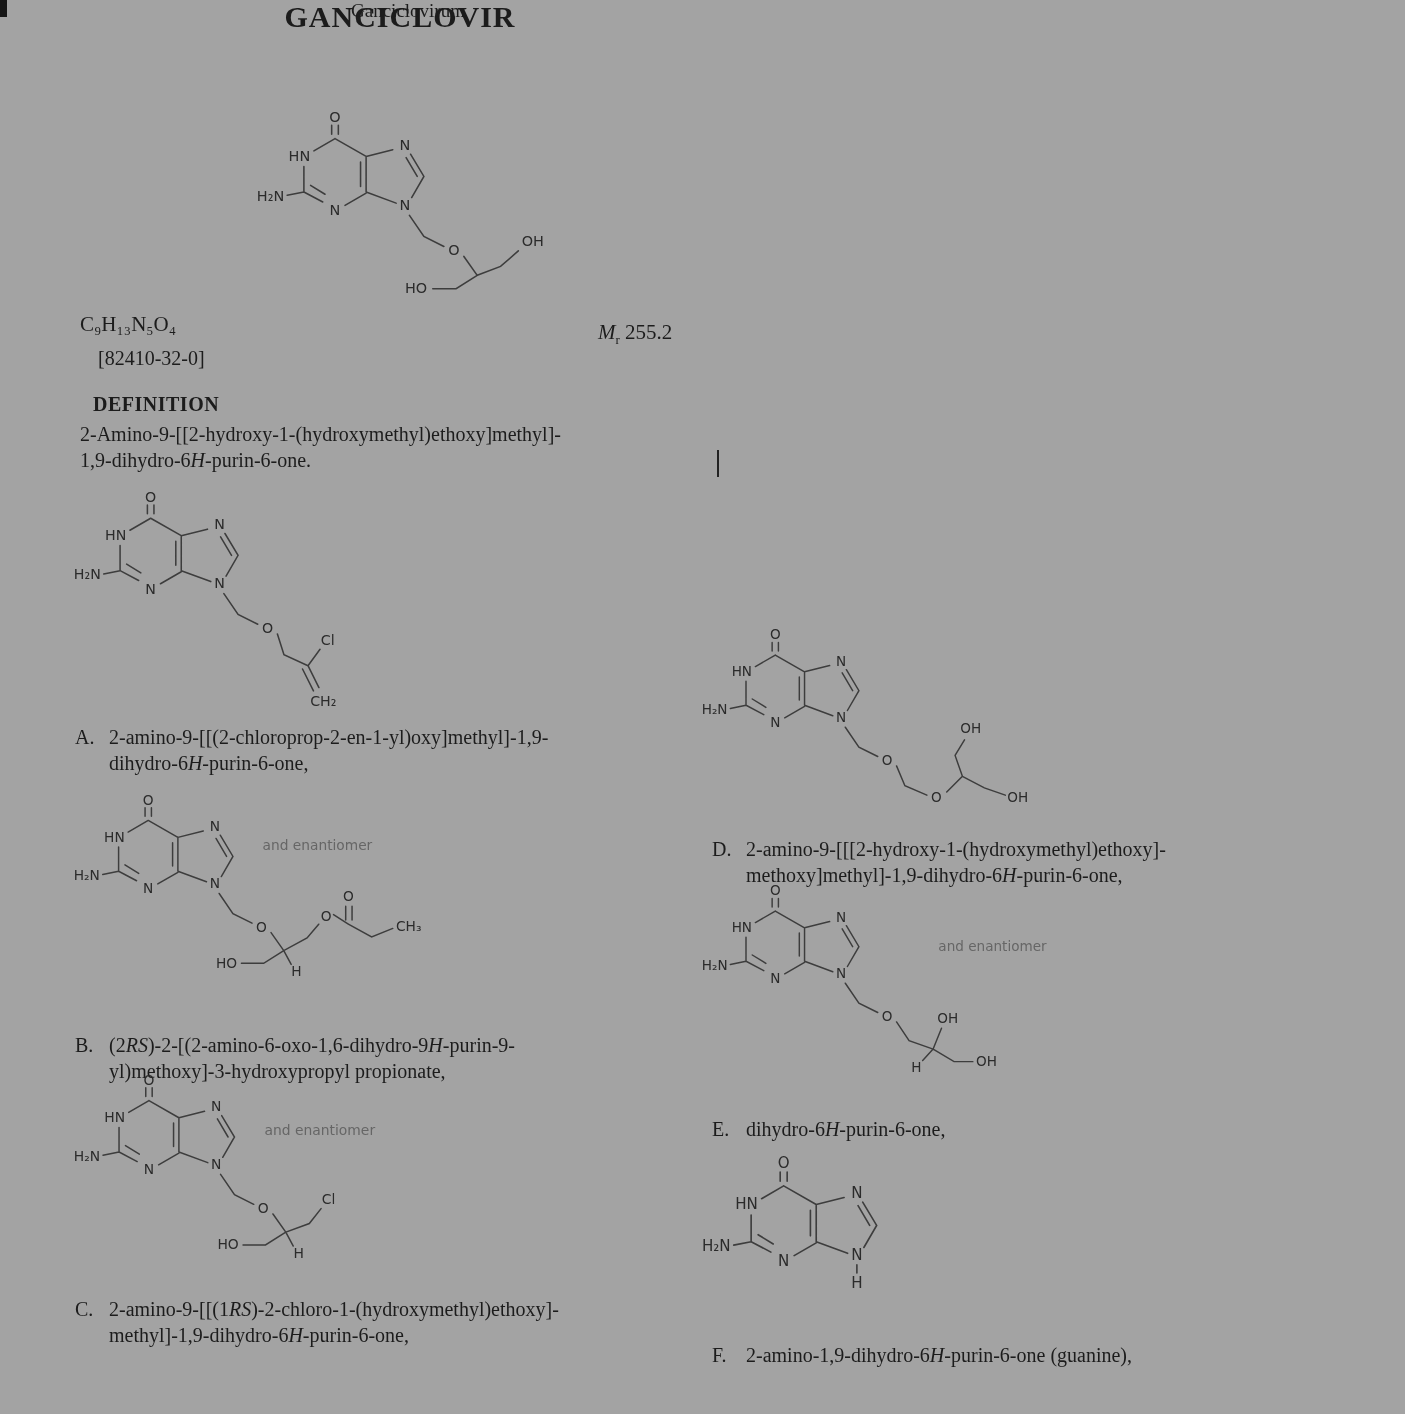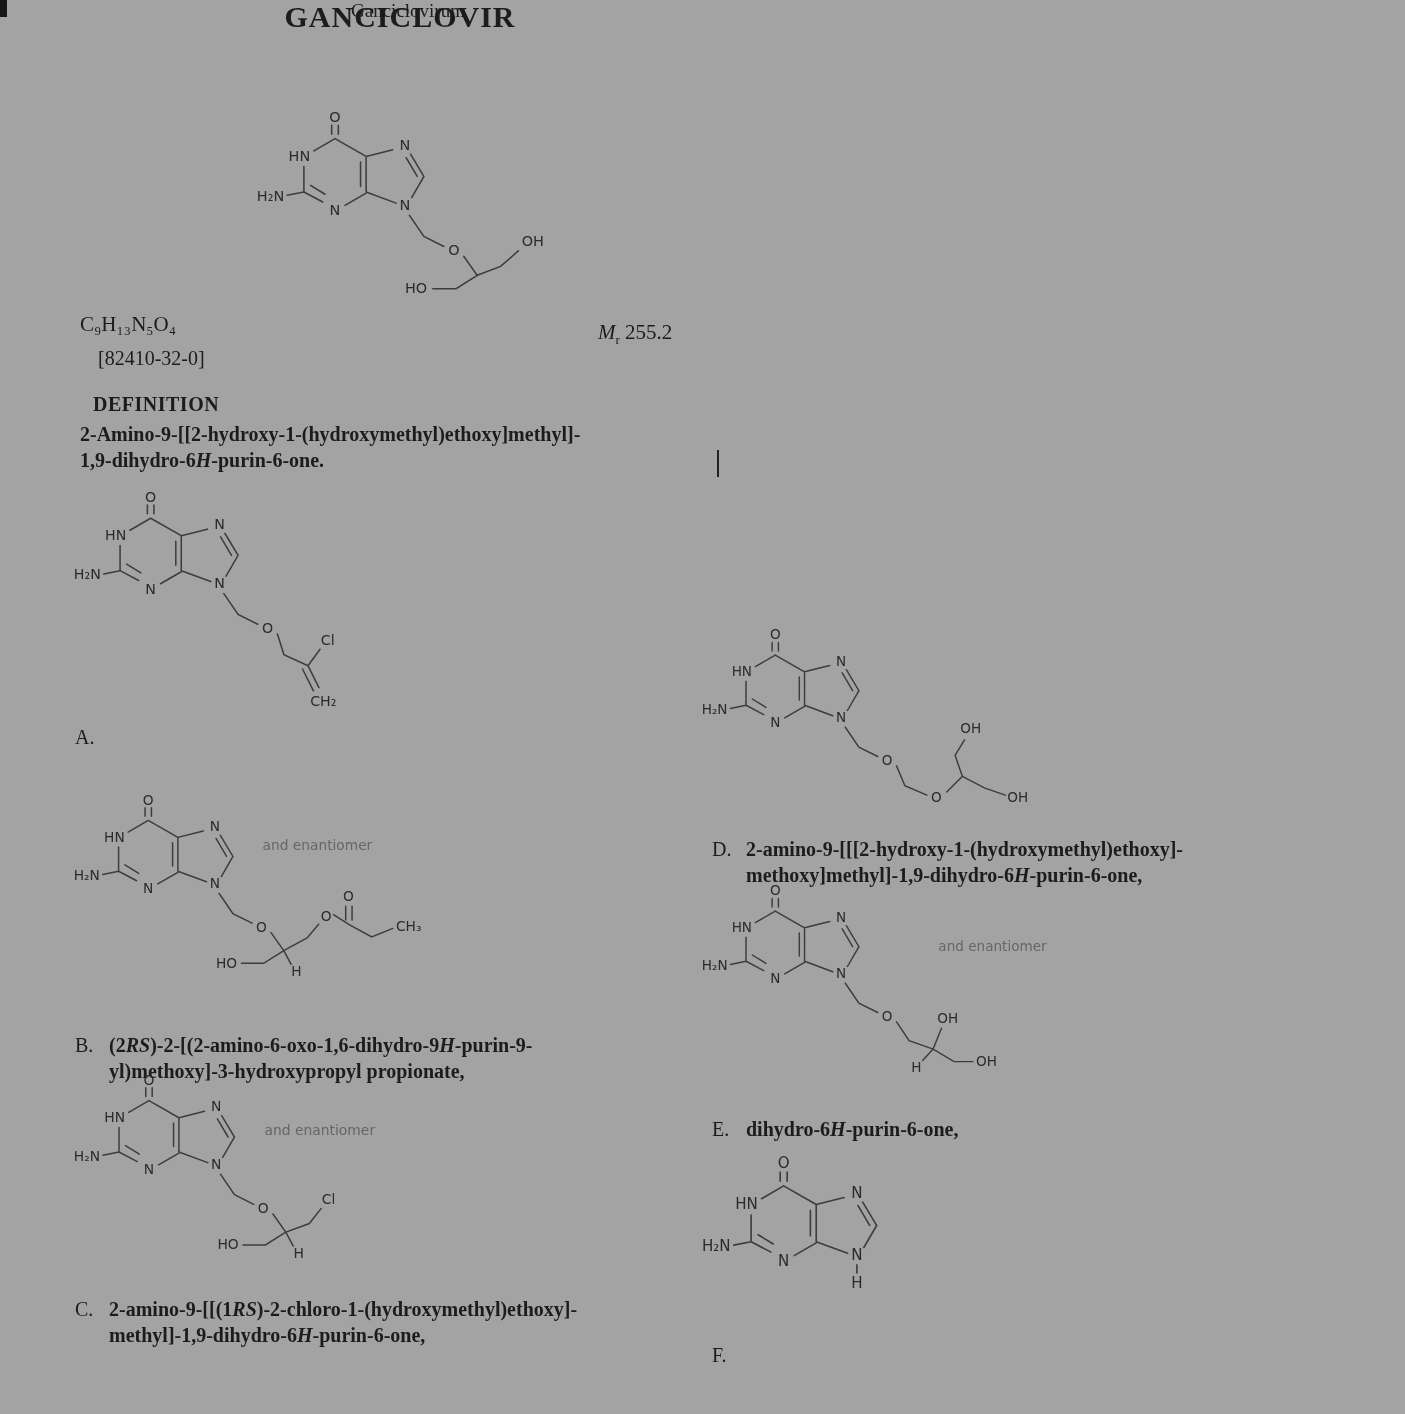--- a/index.html
+++ b/index.html
@@ -10,21 +10,21 @@
   }
   .abs { position:absolute; }
   .title   { left:0; top:8;  width:800px; text-align:center; font-size:30px; font-weight:bold; letter-spacing:1px; }
   .subtitle{ left:8px; top:62; width:800px; text-align:center; font-size:19px; }
   .formula { left:80px;  top:312px; font-size:21px; }
   .mr      { left:598px; top:320px; font-size:21px; }
   .mr sub  { font-size:13px; }
   .cas     { left:80px;  top:347px; font-size:20px;margin-left:18px; }
   .def-heading { left:80px; top:393px; font-size:20px; font-weight:600; letter-spacing:0.5px;margin-left:13px; }
   .def-text    { left:80px; top:421px; width:640px; font-size:20px; line-height:1.3; }
-  .line { display:block;font-weight:bold; }
+  .line { display:block; }
   .it { font-style:italic; }
   .imp { position:absolute; display:flex; font-size:20px; line-height:1.3; }
   .imp .letter { width:34px; flex:none; }
   .cursor-bar { left:717px; top:450px; width:2px; height:27px; background:#222; }
   .corner-mark { left:0; top:0; width:7px; height:17px; background:#161616; }
   svg.struct { position:absolute; overflow:visible; }
   .bond { stroke:#3d3d3d; stroke-width:1.4; fill:none; stroke-linecap:round; }
   .atom { font:13px "DejaVu Sans","Liberation Sans",sans-serif; fill:#2b2b2b; text-anchor:middle; }
   .annot{ font:13px "DejaVu Sans","Liberation Sans",sans-serif; fill:#666; text-anchor:start; }
 </style>
@@ -83,20 +83,24 @@
   <svg class="struct" viewBox="0 0 270 205" style="left:72px;top:492px;width:295px">
     <use href="#purine" xlink:href="#purine"></use>
     <path class="bond" d="M139 93 L152 112 L170 121 M188 130 L194 149 L216 159 L227 144
          M216 159 L226 179 M211 162 L221 182"></path>
     <text class="atom" x="179" y="129">O</text>
     <text class="atom" x="234" y="140">Cl</text>
     <text class="atom" x="230" y="196">CH₂</text>
   </svg>
   <div class="imp" style="left:75px;top:724px;width:620px">
     <span class="letter">A.</span>
+    <span class="name">
+      <span class="line"><span>2-amino-9-[[(2-chloroprop-2-en-1-yl)oxy]methyl]-1,9-</span></span>
+      <span class="line"><span>dihydro-6</span><span class="it">H</span><span>-purin-6-one,</span></span>
+    </span>
   </div>
 
   <svg class="struct" viewBox="0 0 340 200" style="left:72px;top:795px;width:360px">
     <use href="#purine" xlink:href="#purine"></use>
     <path class="bond" d="M139 93 L152 112 L170 121 M188 130 L200 147 L222 135 L233 122
          M247 113 L261 122 M258.5 118 L258.5 105 M264.5 118 L264.5 105
          M261 122 L283 134 L303 126
          M200 147 L181 159 L160 159 M200 147 L207 160"></path>
     <text class="atom" x="179" y="129">O</text>
     <text class="atom" x="240" y="119">O</text>
@@ -167,15 +171,18 @@
     </span>
   </div>
 
   <svg class="struct" viewBox="0 0 185 125" style="left:700px;top:1158px;width:215px">
     <use href="#purine" xlink:href="#purine"></use>
     <path class="bond" d="M135 92 L135 99"></path>
     <text class="atom" x="135" y="112">H</text>
   </svg>
   <div class="imp" style="left:712px;top:1342px;width:640px">
     <span class="letter">F.</span>
+    <span class="name">
+      <span class="line"><span>2-amino-1,9-dihydro-6</span><span class="it">H</span><span>-purin-6-one (guanine),</span></span>
+    </span>
   </div>
 
 </div>
 
 </body></html>

